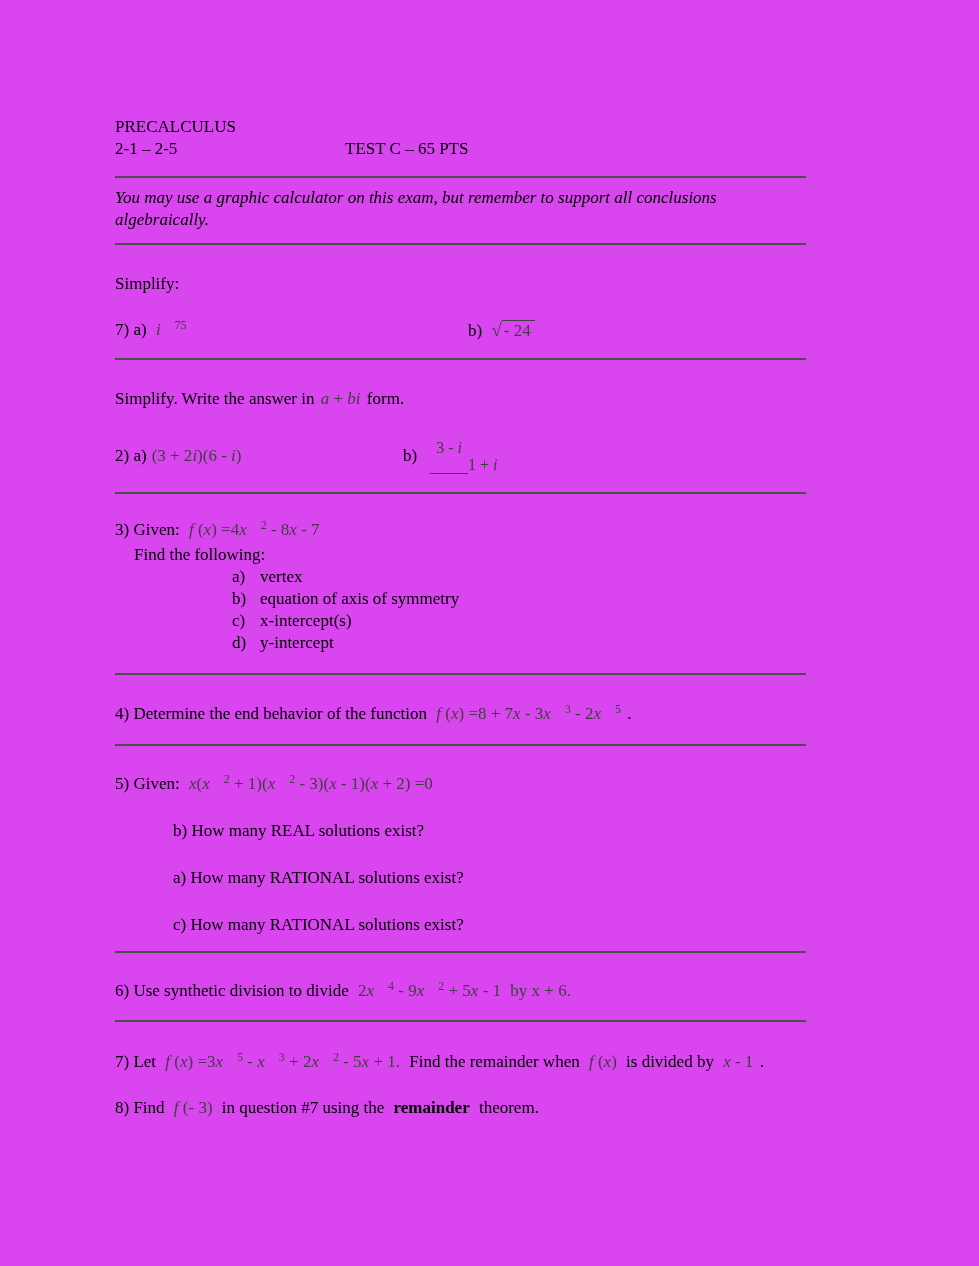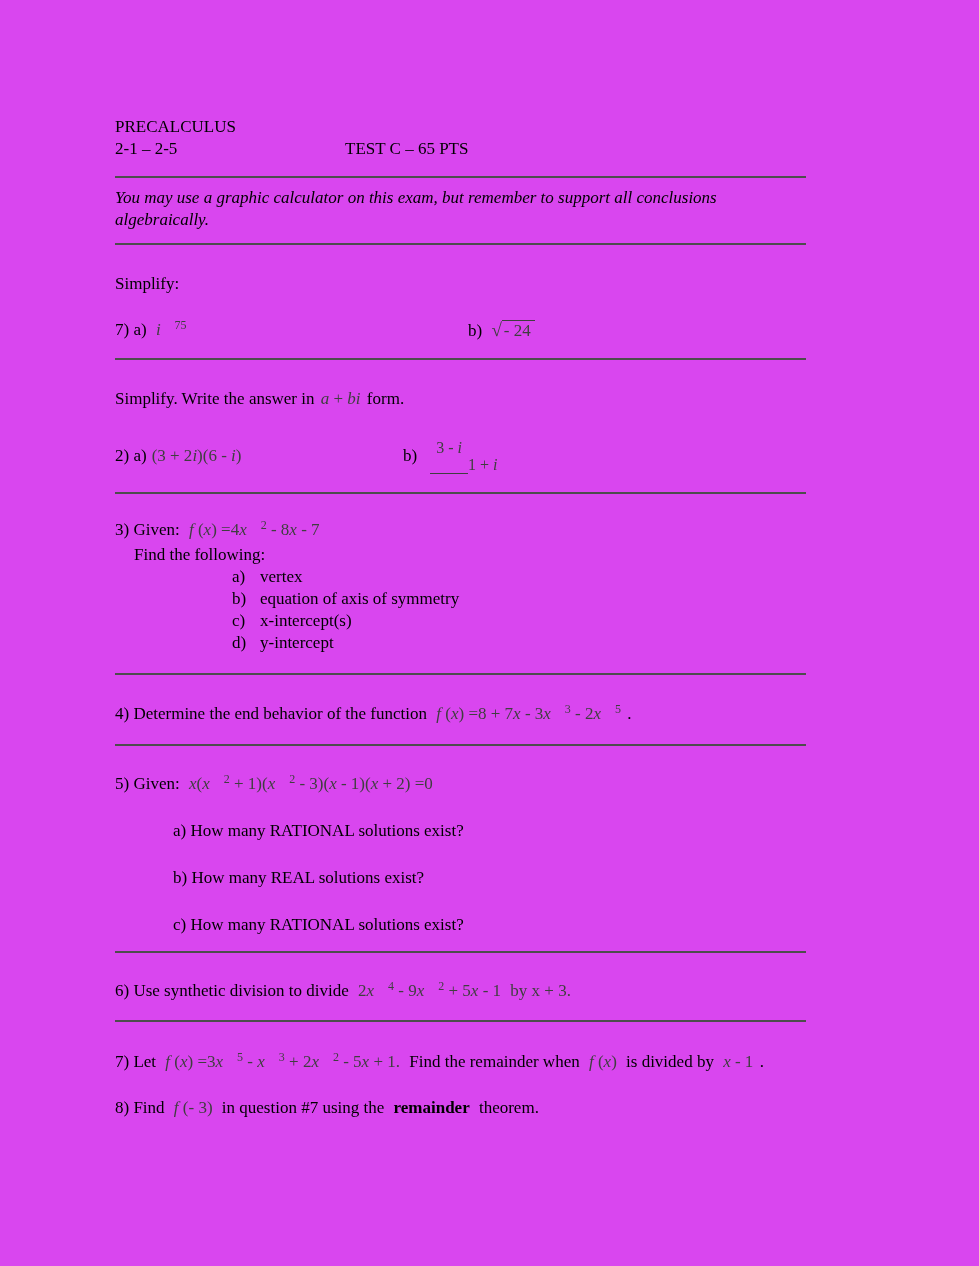--- a/index.html
+++ b/index.html
@@ -156,31 +156,31 @@
       <span>.</span>
     </div>
 
     <div class="rule rule-6"></div>
 
     <div class="q5-block">
       <div>
         <span class="seg">5) Given:</span>
         <span class="math"><i>x</i>(<i>x</i><sup>2</sup> + 1)(<i>x</i><sup>2</sup> - 3)(<i>x</i> - 1)(<i>x</i> + 2) =0</span>
       </div>
+      <div class="q5-item">b) How many REAL solutions exist?</div>
       <div class="q5-item">a) How many RATIONAL solutions exist?</div>
-      <div class="q5-item">b) How many REAL solutions exist?</div>
       <div class="q5-item">c) How many RATIONAL solutions exist?</div>
     </div>
 
     <div class="rule rule-7"></div>
 
     <div class="q6-row">
       <span class="seg">6) Use synthetic division to divide</span>
       <span class="math seg">2<i>x</i><sup>4</sup> - 9<i>x</i><sup>2</sup> + 5<i>x</i> - 1</span>
-      <span class="math-plain">by  x + 3.</span>
+      <span class="math-plain">by  x + 6.</span>
     </div>
 
     <div class="rule rule-8"></div>
 
     <div class="q7-row">
       <span class="seg">7) Let</span>
       <span class="math seg"><i>f</i> (<i>x</i>) =3<i>x</i><sup>5</sup> - <i>x</i><sup>3</sup> + 2<i>x</i><sup>2</sup> - 5<i>x</i> + 1.</span>
       <span class="seg">Find the remainder when</span>
       <span class="math seg"><i>f</i> (<i>x</i>)</span>
       <span class="seg">is divided by</span>

